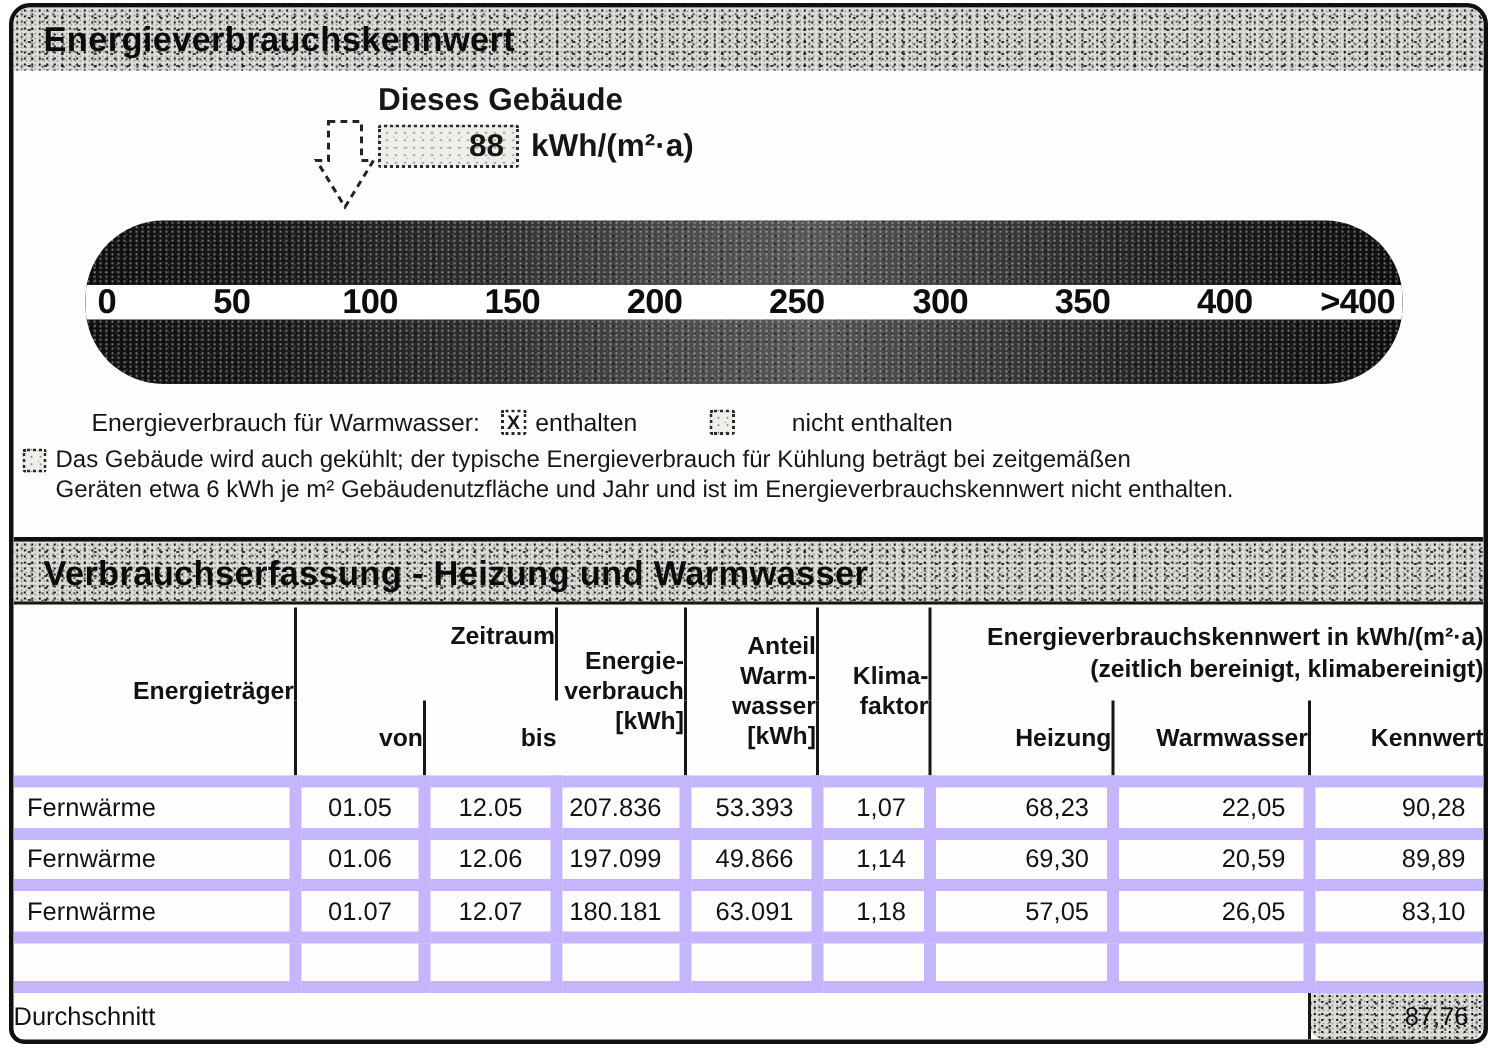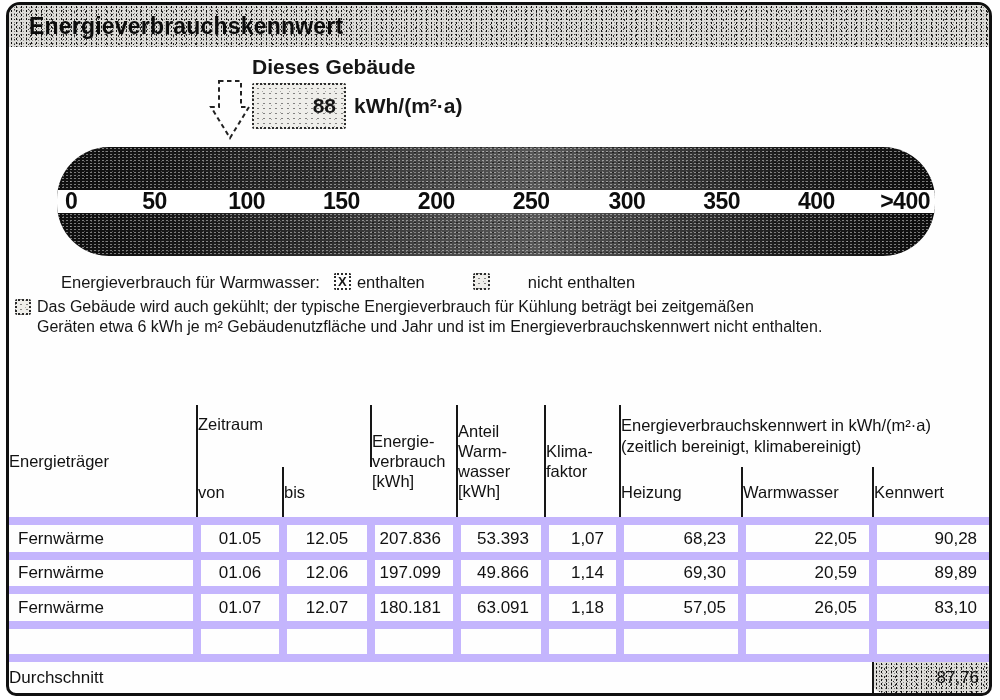--- a/index.html
+++ b/index.html
@@ -29,21 +29,21 @@
     background-position:1px 1px, 4px 3px;
   }
   
   .band { position:absolute; left:0; right:0; }
   .band1 { top:0; height:42px; line-height:42px; }
   .band-title { font-size:23px; font-weight:bold; padding-left:20px; color:#0c0c0c; letter-spacing:0.2px; }
   .building-label { position:absolute; left:243px; top:50px; font-size:21px; font-weight:bold; }
   .arrow-wrap { position:absolute; left:198px; top:74px; width:46px; height:62px; }
   .value-row { position:absolute; left:243px; top:78px; display:flex; align-items:center; }
   .value-box {
-    width:94px; height:46px; border:2px dotted #2c2c2c; border-radius:2px;
+    width:94px; height:29px; border:2px dotted #2c2c2c; border-radius:2px;
     display:flex; align-items:center; justify-content:flex-end; padding-right:8px;
     font-size:21px; font-weight:bold;
   }
   .value-unit { font-size:21px; font-weight:bold; margin-left:8px; }
   .scale-bar {
     position:absolute; left:48px; top:142px; width:878px; height:109px;
     border-radius:52px; overflow:hidden;
     background:linear-gradient(90deg,#0f0f0f 0%,#181818 14%,#2e2e2e 30%,#4c4c4c 46%,#565656 55%,#3c3c3c 68%,#1f1f1f 82%,#0c0c0c 100%);
   }
   .bar-noise {
@@ -71,21 +71,21 @@
   }
   .checkbox .xmark { font-size:13px; font-weight:bold; line-height:1; }
   .cooling { position:absolute; left:6px; top:292px; display:flex; font-size:16px; line-height:19.5px; }
   .cooling .checkbox { margin:2px 6px 0 0; width:16px; height:16px; }
   
   .band2 { top:353px; height:45px; line-height:42px; border-top:3px solid #101010; border-bottom:2px solid #161616; }
   table.consumption {
     position:absolute; left:0; top:400px; width:980px;
     border-collapse:collapse; table-layout:fixed; font-size:17px; color:#121212;
   }
-  .consumption th { font-weight:normal; font-size:16.5px; text-align:left; border:0 solid #161616; }
+  .consumption th { font-weight:bold; font-size:16.5px; text-align:right; border:0 solid #161616; }
   .multiline { white-space:pre-line; line-height:20px; }
   th.b-r { border-right-width:2px; }
   th.b-l { border-left-width:2px; }
   th.b-b { border-bottom-width:2px; }
   th.v-top { vertical-align:top; padding-top:10px; }
   th.v-mid { vertical-align:middle; }
   .grp-head { line-height:21px; }
   .consumption tbody td { border:8px solid #c4b5fd; vertical-align:middle; }
   .consumption tbody td:first-child { border-left:none; }
   .consumption tbody td:last-child { border-right:none;border-radius:10px; }
@@ -145,20 +145,23 @@
   </div>
 
   <div class="cooling">
     <span class="checkbox speckle-light"></span>
     <span>
       <span>Das Gebäude wird auch gekühlt; der typische Energieverbrauch für Kühlung beträgt bei zeitgemäßen</span><br>
       <span>Geräten etwa 6 kWh je m² Gebäudenutzfläche und Jahr und ist im Energieverbrauchskennwert nicht enthalten.</span>
     </span>
   </div>
 
+  <div class="band band2 speckle-band">
+    <span class="band-title">Verbrauchserfassung - Heizung und Warmwasser</span>
+  </div>
 
   <table class="consumption">
     <colgroup>
       <col style="width:188px">
         <col style="width:86px">
         <col style="width:88px">
       <col style="width:86px">
         <col style="width:88px">
         <col style="width:75px">
       <col style="width:122px">

